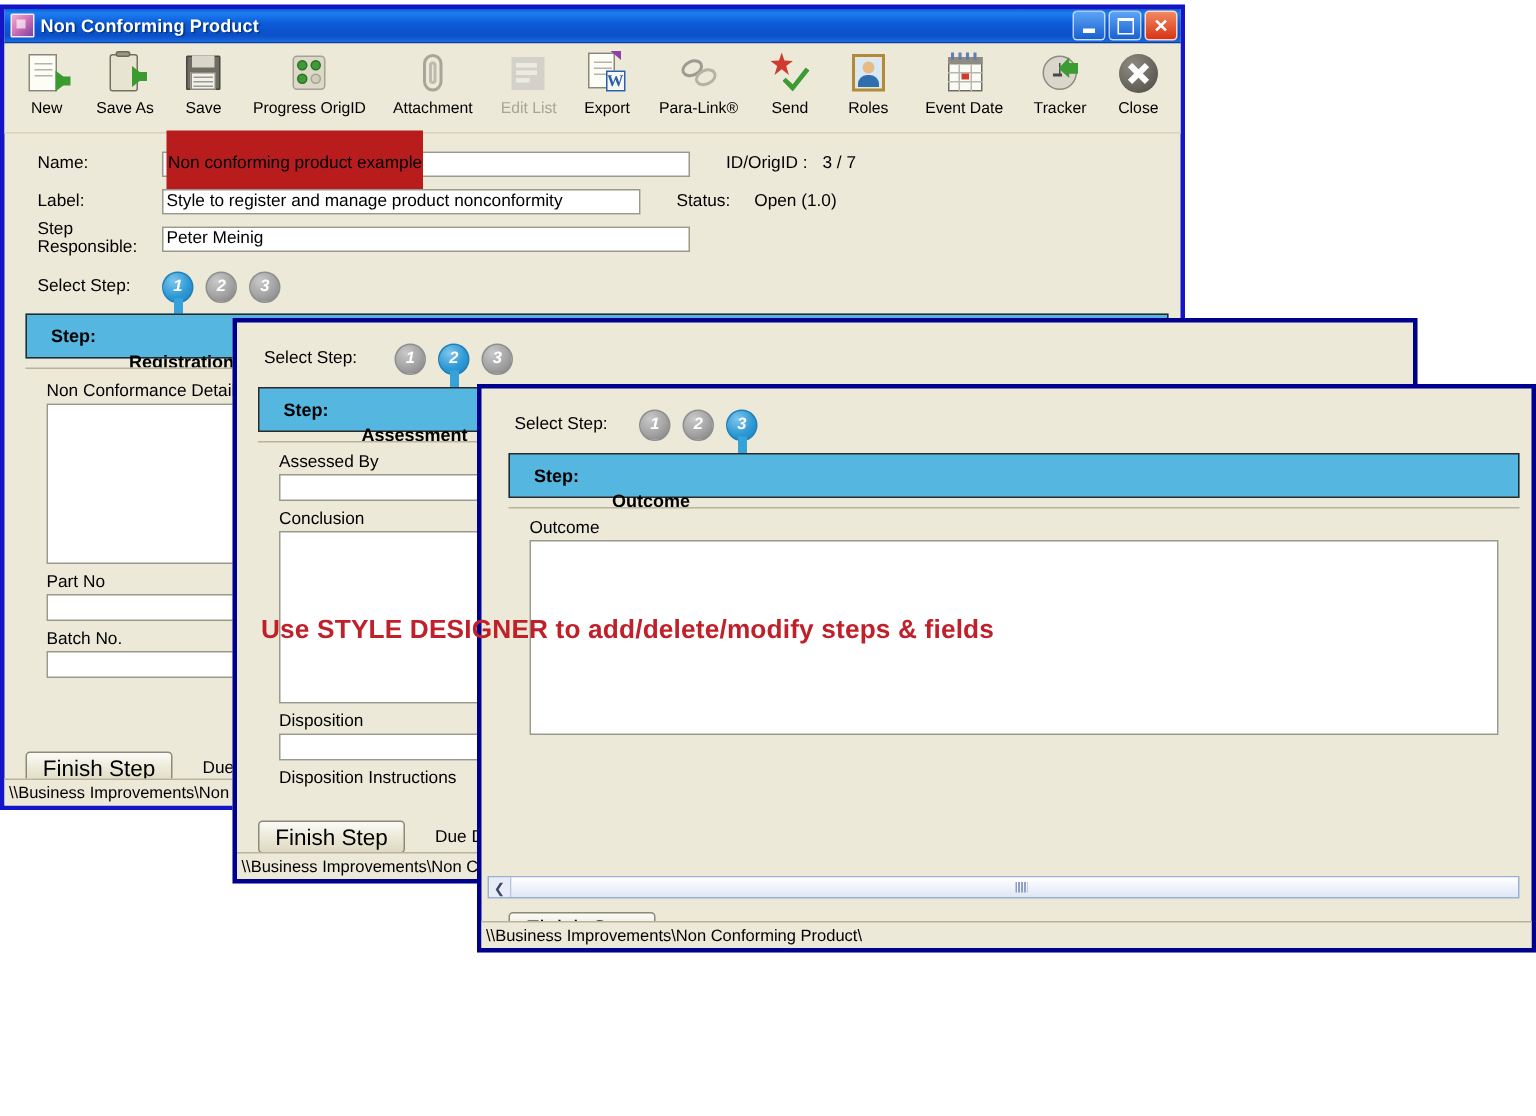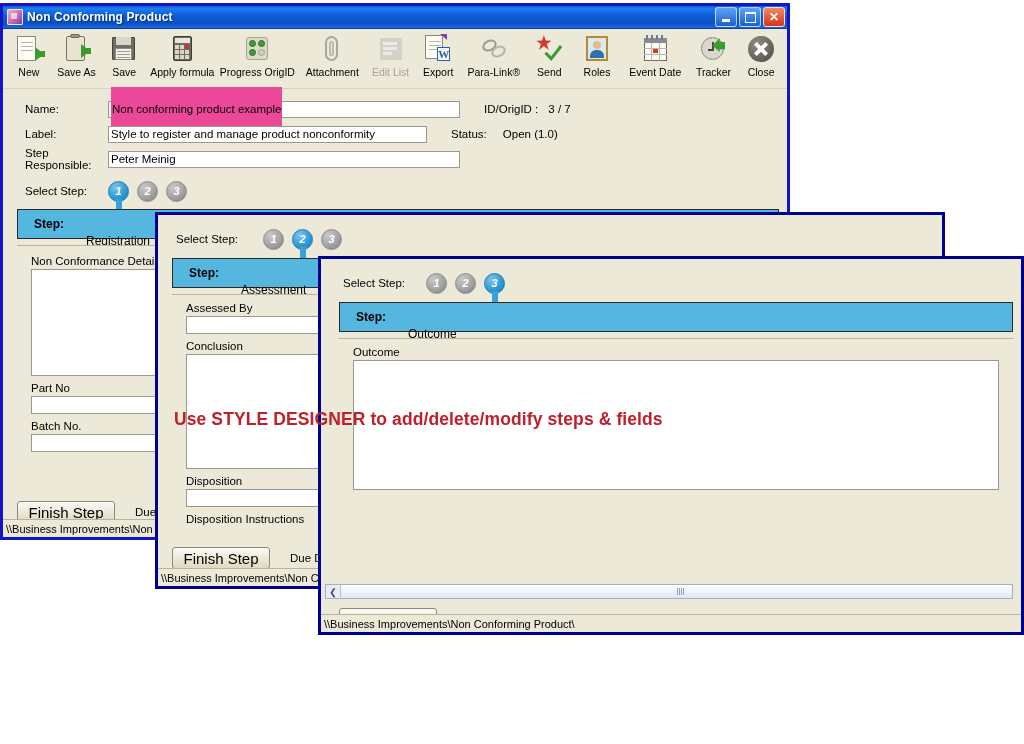--- a/index.html
+++ b/index.html
@@ -68,21 +68,21 @@
   .tb-item.disabled .tb-icon { opacity:.45; filter: grayscale(100%); }
 
   
   .body { padding: 0; position: relative; }
   .frow { display:flex; align-items:center; height: 22px; margin-top:3px; }
   .flabel { font-size: 11.5px; color:#000; }
   .finput {
     background:#fff; border:1px solid #9a9a8c; height:17px; font-size:11.5px;
     display:flex; align-items:center; padding:0 2px; color:#000; box-sizing:border-box;
   }
-  .sel-text { background:#ec4899; color:#000; padding:16px 1px; }
+  .sel-text { background:#b91c1c; color:#000; padding:16px 1px; }
   .meta { font-size:11.5px; color:#000; }
 
   
   .stepdots { display:flex; align-items:center; gap:8px; }
   .dot {
     width:19px; height:19px; border-radius:50%;
     display:flex; align-items:center; justify-content:center;
     font-size:11px; font-weight:bold; color:#fff; position:relative;
     background: radial-gradient(circle at 35% 28%, #c9c9c9 0%, #a3a3a3 55%, #7e7e7e 100%);
     border:1px solid #8e8e8e; font-style: italic;
@@ -94,21 +94,21 @@
   .dot.active:after{
     content:""; position:absolute; left:50%; top:17px; margin-left:-3px;
     width:6px; height:12px; background:#35a3da;
   }
 
   .stepbar {
     background:#55b6e0; border:1px solid #2a2a2a; height:30px;
     display:flex; align-items:center; position:relative; box-sizing:border-box;
   }
   .stepbar .st-lbl { font-size:12px; font-weight:bold; color:#000; margin-left:16px;}
-  .stepbar .st-val { font-size:12px; font-weight:normal; color:#000; margin-left:22px;margin-top:33px;}
+  .stepbar .st-val { font-size:12px; font-weight:bold; color:#000; margin-left:22px;margin-top:33px;}
   .stepbar-drop {
     position:absolute; right:3px; top:3px; width:20px; height:20px;
     background:#d9d6c6; border:1px solid #7f7f70; border-radius:2px;
     display:flex; align-items:center; justify-content:center; font-size:10px; color:#333;
   }
 
   .panel { background:#ece9d8; border-top:1px solid #b8b49c; }
   .fld-label { font-size:11.5px; color:#000; margin:6px 0 2px 0; }
   .fld-box { background:#fff; border:1px solid #9a9a8c; box-sizing:border-box; }
   .fld-line { background:#fff; border:1px solid #9a9a8c; height:18px; box-sizing:border-box; }
@@ -197,36 +197,20 @@
           <div class="ic" style="left:3px;top:3px;width:23px;height:23px;background:#6f6d62;border:1px solid #46443c;border-radius:1px;"></div>
           <div class="ic" style="left:7px;top:3px;width:15px;height:8px;background:#d8d6cb;"></div>
           <div class="ic" style="left:6px;top:14px;width:17px;height:12px;background:#f2f1ea;border:1px solid #8b8a80;"></div>
           <div class="ic" style="left:8px;top:17px;width:13px;height:1px;background:#9a9a90;"></div>
           <div class="ic" style="left:8px;top:20px;width:13px;height:1px;background:#9a9a90;"></div>
           <div class="ic" style="left:8px;top:23px;width:13px;height:1px;background:#9a9a90;"></div>
         </div>
         <div class="tb-label">Save</div>
       </div>
 
-      <div class="tb-item wide">
-        <div class="tb-icon">
-          <div class="ic" style="left:6px;top:2px;width:19px;height:25px;background:#6e6c60;border:1px solid #3e3c34;border-radius:2px;"></div>
-          <div class="ic" style="left:8px;top:4px;width:15px;height:5px;background:#e9e7da;"></div>
-          <div class="ic" style="left:8px;top:11px;width:4px;height:4px;background:#d9d7ca;"></div>
-          <div class="ic" style="left:13px;top:11px;width:4px;height:4px;background:#d9d7ca;"></div>
-          <div class="ic" style="left:18px;top:11px;width:4px;height:4px;background:#c9392f;"></div>
-          <div class="ic" style="left:8px;top:16px;width:4px;height:4px;background:#d9d7ca;"></div>
-          <div class="ic" style="left:13px;top:16px;width:4px;height:4px;background:#d9d7ca;"></div>
-          <div class="ic" style="left:18px;top:16px;width:4px;height:4px;background:#d9d7ca;"></div>
-          <div class="ic" style="left:8px;top:21px;width:4px;height:4px;background:#d9d7ca;"></div>
-          <div class="ic" style="left:13px;top:21px;width:4px;height:4px;background:#d9d7ca;"></div>
-          <div class="ic" style="left:18px;top:21px;width:4px;height:4px;background:#d9d7ca;"></div>
-        </div>
-        <div class="tb-label">Apply formula</div>
-      </div>
 
       <div class="tb-item wide" style="width:92px">
         <div class="tb-icon">
           <div class="ic" style="left:4px;top:3px;width:22px;height:23px;background:#dcd9c8;border:1px solid #a5a292;border-radius:3px;"></div>
           <div class="ic" style="left:7px;top:6px;width:7px;height:7px;border-radius:50%;background:#3f9b35;border:1px solid #2c6f26;"></div>
           <div class="ic" style="left:16px;top:6px;width:7px;height:7px;border-radius:50%;background:#3f9b35;border:1px solid #2c6f26;"></div>
           <div class="ic" style="left:7px;top:15px;width:7px;height:7px;border-radius:50%;background:#3f9b35;border:1px solid #2c6f26;"></div>
           <div class="ic" style="left:16px;top:15px;width:7px;height:7px;border-radius:50%;background:#cfcdbc;border:1px solid #a5a292;"></div>
         </div>
         <div class="tb-label">Progress OrigID</div>

